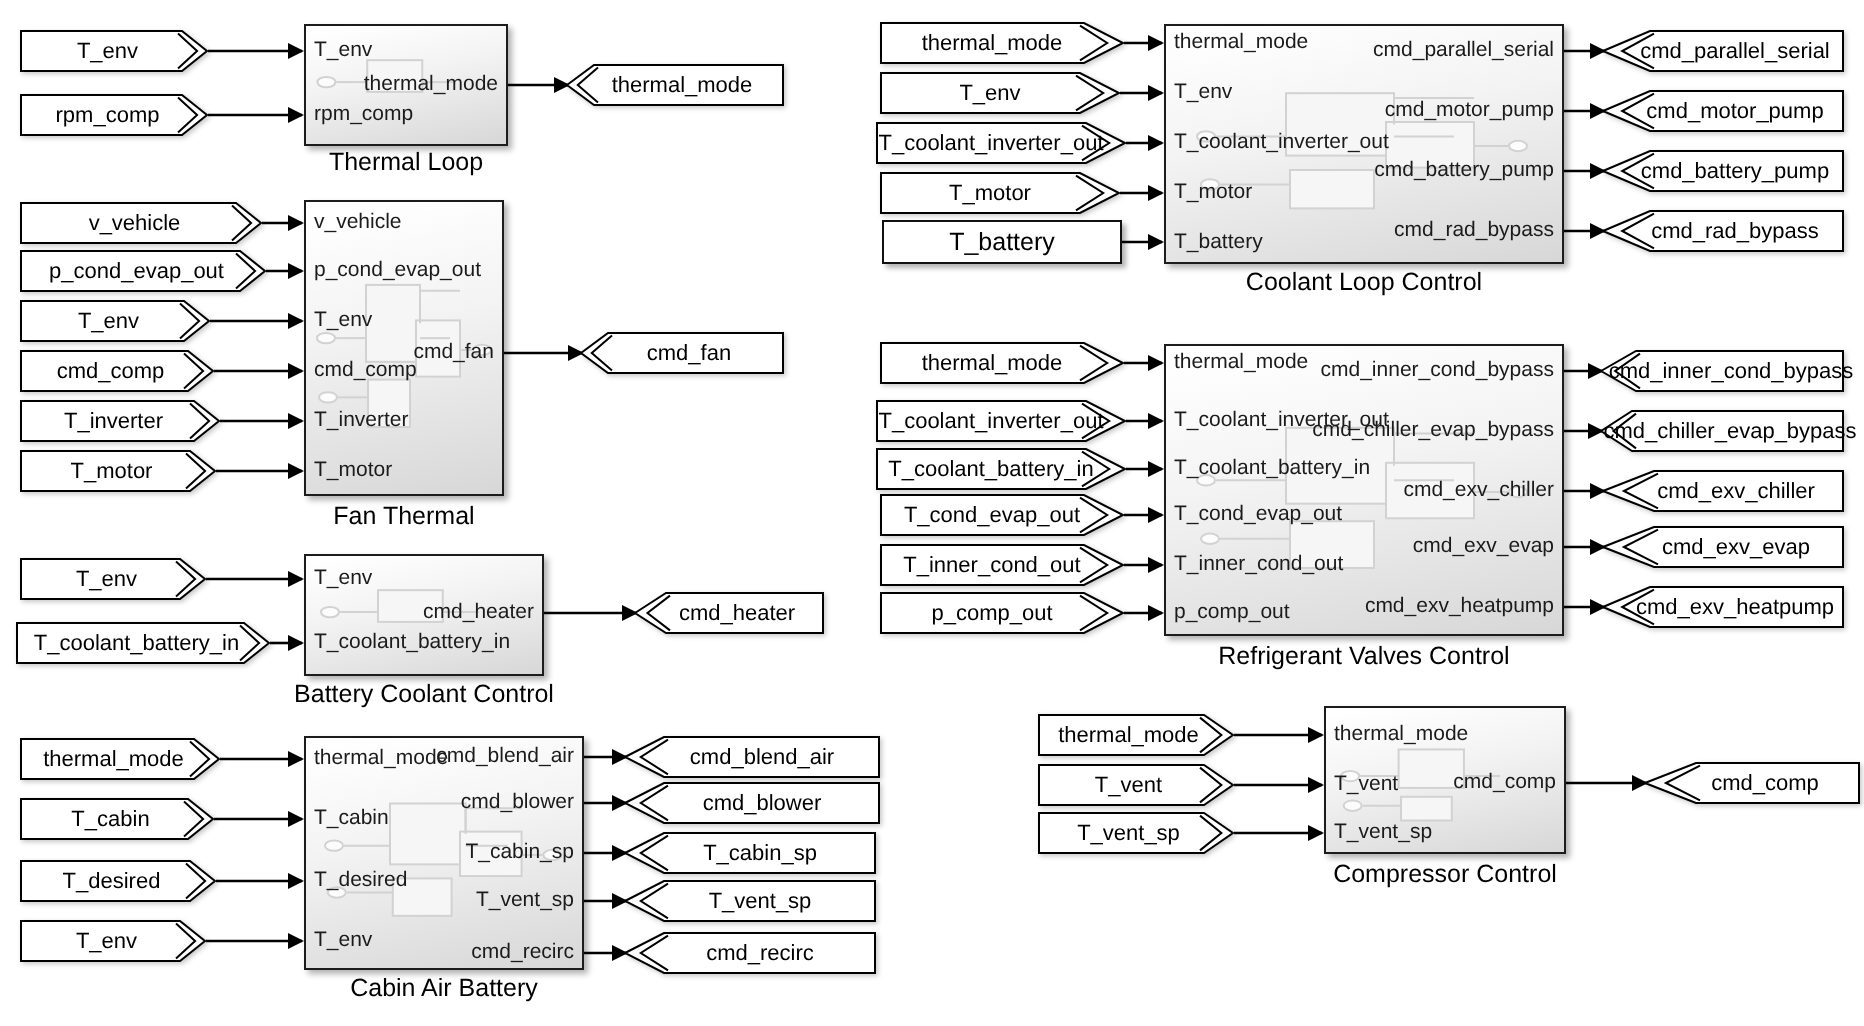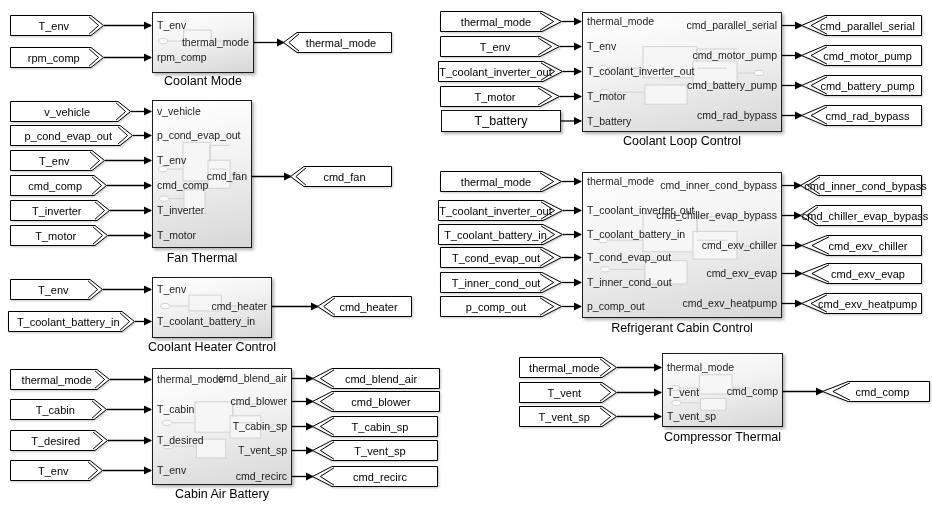--- a/index.html
+++ b/index.html
@@ -218,21 +218,21 @@
         <svg width="100" height="59" class="ghost">
           <ellipse stroke="#d2d2d2" stroke-width="1" fill="#fcfcfc" cx="10.200000000000001" cy="28.060000000000002" rx="4.5" ry="2.6"></ellipse>
           <line stroke="#d2d2d2" stroke-width="1" fill="none" x1="15.200000000000001" y1="28.060000000000002" x2="30.599999999999998" y2="28.060000000000002"></line>
           <rect stroke="#d2d2d2" stroke-width="1" fill="#f6f6f6" x="30.599999999999998" y="17.080000000000002" width="27.540000000000003" height="15.860000000000001"></rect>
           <line stroke="#d2d2d2" stroke-width="1" fill="none" x1="58.13999999999999" y1="28.060000000000002" x2="73.44" y2="28.060000000000002"></line>
         </svg>
         <span class="port-label in" style="top: 6px;">T_env</span>
         <span class="port-label in" style="top: 38px;">rpm_comp</span>
         <span class="port-label out" style="top: 23px;">thermal_mode</span>
       </div>
-      <div class="sub-title" style="left: 203px; top: 74px;">Coolant Mode</div>
+      <div class="sub-title" style="left: 203px; top: 74px;">Thermal Loop</div>
       <div class="io in" style="left: 10px; top: 15px; width: 94px; height: 21px;">
         <svg width="95" height="22">
           <polygon points="0.5,0.5 81,0.5 93.5,10.5 81,20.5 0.5,20.5" fill="#ffffff" stroke="#000000" stroke-width="1"></polygon>
           <polyline points="79,1.8 88.54,10.5 79,19.2" fill="none" stroke="#000000" stroke-width="1"></polyline>
         </svg>
         <span class="io-label" style="padding-right: 6.5px;">T_env</span>
       </div>
       <div class="io in" style="left: 10px; top: 47px; width: 94px; height: 21px;">
         <svg width="95" height="22">
           <polygon points="0.5,0.5 81,0.5 93.5,10.5 81,20.5 0.5,20.5" fill="#ffffff" stroke="#000000" stroke-width="1"></polygon>
@@ -324,21 +324,21 @@
         <svg width="118" height="59" class="ghost">
           <ellipse stroke="#d2d2d2" stroke-width="1" fill="#fcfcfc" cx="12" cy="28.060000000000002" rx="4.5" ry="2.6"></ellipse>
           <line stroke="#d2d2d2" stroke-width="1" fill="none" x1="17" y1="28.060000000000002" x2="36" y2="28.060000000000002"></line>
           <rect stroke="#d2d2d2" stroke-width="1" fill="#f6f6f6" x="36" y="17.080000000000002" width="32.400000000000006" height="15.860000000000001"></rect>
           <line stroke="#d2d2d2" stroke-width="1" fill="none" x1="68.39999999999999" y1="28.060000000000002" x2="86.39999999999999" y2="28.060000000000002"></line>
         </svg>
         <span class="port-label in" style="top: 5px;">T_env</span>
         <span class="port-label in" style="top: 37px;">T_coolant_battery_in</span>
         <span class="port-label out" style="top: 22px;">cmd_heater</span>
       </div>
-      <div class="sub-title" style="left: 212px; top: 340px;">Coolant Heater Control</div>
+      <div class="sub-title" style="left: 212px; top: 340px;">Battery Coolant Control</div>
       <div class="io in" style="left: 10px; top: 279px; width: 93px; height: 21px;">
         <svg width="94" height="22">
           <polygon points="0.5,0.5 80,0.5 92.5,10.5 80,20.5 0.5,20.5" fill="#ffffff" stroke="#000000" stroke-width="1"></polygon>
           <polyline points="78,1.8 87.54,10.5 78,19.2" fill="none" stroke="#000000" stroke-width="1"></polyline>
         </svg>
         <span class="io-label" style="padding-right: 6.5px;">T_env</span>
       </div>
       <div class="io in" style="left: 8px; top: 311px; width: 127px; height: 21px;">
         <svg width="128" height="22">
           <polygon points="0.5,0.5 114,0.5 126.5,10.5 114,20.5 0.5,20.5" fill="#ffffff" stroke="#000000" stroke-width="1"></polygon>
@@ -547,21 +547,21 @@
         <span class="port-label in" style="top: 55px;">T_coolant_battery_in</span>
         <span class="port-label in" style="top: 78px;">T_cond_evap_out</span>
         <span class="port-label in" style="top: 103px;">T_inner_cond_out</span>
         <span class="port-label in" style="top: 127px;">p_comp_out</span>
         <span class="port-label out" style="top: 6px;">cmd_inner_cond_bypass</span>
         <span class="port-label out" style="top: 36px;">cmd_chiller_evap_bypass</span>
         <span class="port-label out" style="top: 66px;">cmd_exv_chiller</span>
         <span class="port-label out" style="top: 94px;">cmd_exv_evap</span>
         <span class="port-label out" style="top: 124px;">cmd_exv_heatpump</span>
       </div>
-      <div class="sub-title" style="left: 682px; top: 321px;">Refrigerant Cabin Control</div>
+      <div class="sub-title" style="left: 682px; top: 321px;">Refrigerant Valves Control</div>
       <div class="io in" style="left: 440px; top: 171px; width: 122px; height: 21px;">
         <svg width="123" height="22">
           <polygon points="0.5,0.5 102,0.5 121.5,10.5 102,20.5 0.5,20.5" fill="#ffffff" stroke="#000000" stroke-width="1"></polygon>
           <polyline points="100,1.8 113.6,10.5 100,19.2" fill="none" stroke="#000000" stroke-width="1"></polyline>
         </svg>
         <span class="io-label" style="padding-right: 10px;">thermal_mode</span>
       </div>
       <div class="io in" style="left: 438px; top: 200px; width: 125px; height: 21px;">
         <svg width="126" height="22">
           <polygon points="0.5,0.5 105,0.5 124.5,10.5 105,20.5 0.5,20.5" fill="#ffffff" stroke="#000000" stroke-width="1"></polygon>
@@ -640,21 +640,21 @@
           <ellipse stroke="#d2d2d2" stroke-width="1" fill="#fcfcfc" cx="13.31" cy="48.84" rx="4.5" ry="2.6"></ellipse>
           <rect stroke="#d2d2d2" stroke-width="1" fill="#f6f6f6" x="37.51" y="44.4" width="25.41" height="11.84"></rect>
           <line stroke="#d2d2d2" stroke-width="1" fill="none" x1="18.310000000000002" y1="48.84" x2="37.51" y2="48.84"></line>
           <line stroke="#d2d2d2" stroke-width="1" fill="none" x1="68.97" y1="34.04" x2="87.11999999999999" y2="34.04"></line>
         </svg>
         <span class="port-label in" style="top: 7px;">thermal_mode</span>
         <span class="port-label in" style="top: 32px;">T_vent</span>
         <span class="port-label in" style="top: 56px;">T_vent_sp</span>
         <span class="port-label out" style="top: 31px;">cmd_comp</span>
       </div>
-      <div class="sub-title" style="left: 722.5px; top: 430px;">Compressor Thermal</div>
+      <div class="sub-title" style="left: 722.5px; top: 430px;">Compressor Control</div>
       <div class="io in" style="left: 519px; top: 357px; width: 98px; height: 21px;">
         <svg width="99" height="22">
           <polygon points="0.5,0.5 83,0.5 97.5,10.5 83,20.5 0.5,20.5" fill="#ffffff" stroke="#000000" stroke-width="1"></polygon>
           <polyline points="81,1.8 91.7,10.5 81,19.2" fill="none" stroke="#000000" stroke-width="1"></polyline>
         </svg>
         <span class="io-label" style="padding-right: 7.5px;">thermal_mode</span>
       </div>
       <div class="io in" style="left: 519px; top: 382px; width: 98px; height: 21px;">
         <svg width="99" height="22">
           <polygon points="0.5,0.5 83,0.5 97.5,10.5 83,20.5 0.5,20.5" fill="#ffffff" stroke="#000000" stroke-width="1"></polygon>

